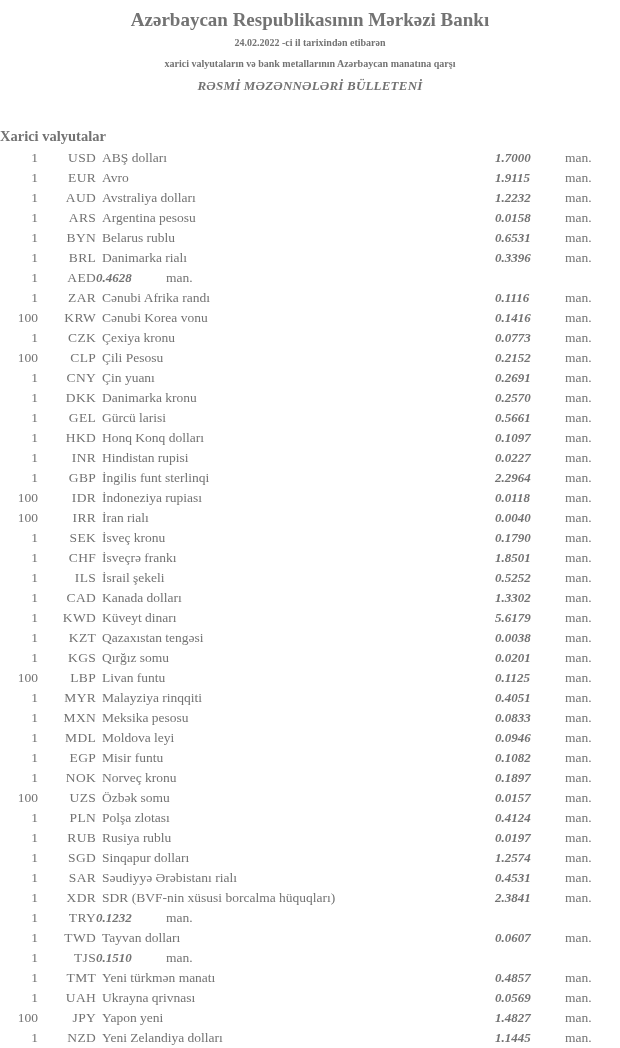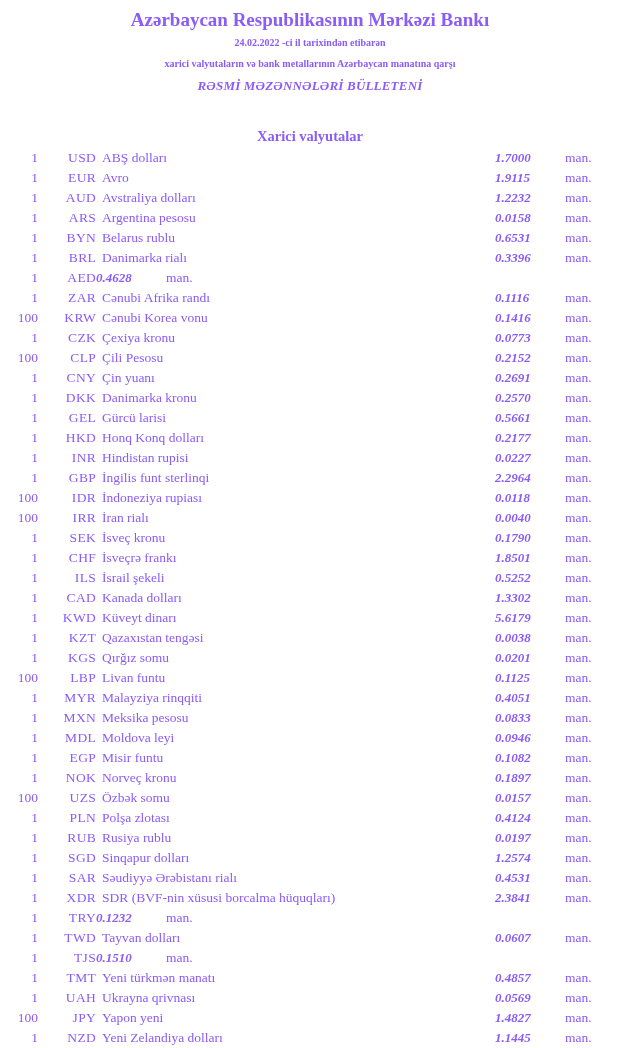--- a/index.html
+++ b/index.html
@@ -2,21 +2,21 @@
 <html><head>
 <meta charset="utf-8">
 <style>
   html, body { margin: 0; padding: 0; background: #e8e8e8; }
   .page {
     position: relative;
     width: 620px;
     height: 1048px;
     margin: 0 auto;
     background: #ffffff;
-    color: #8b5cf6;
+    color: #737373;
     font-family: "Liberation Serif", "DejaVu Serif", serif;
     overflow: hidden;
   }
   .doc-header {
     text-align: center;
     padding-top: 8px;
     font-weight: bold;
   }
   .title-main {
     font-size: 19px;
@@ -28,21 +28,20 @@
     line-height: 21px;
   }
   .title-bulletin {
     font-size: 13px;
     line-height: 23px;
     letter-spacing: 0.2px;
     font-style: italic;
   }
   .section-title {
     margin-top: 30px;
-    text-align: center;
     font-weight: bold;
     font-size: 14.5px;
     line-height: 19px;
   }
   .rates {
     margin-top: 2px;
   }
   .rate-row {
     display: flex;
     align-items: baseline;
@@ -191,21 +190,21 @@
       <span class="qty">1</span>
       <span class="code">GEL</span>
       <span class="name">Gürcü larisi</span>
       <span class="rate">0.5661</span>
       <span class="unit">man.</span>
     </div>
       <div class="rate-row">
       <span class="qty">1</span>
       <span class="code">HKD</span>
       <span class="name">Honq Konq dolları</span>
-      <span class="rate">0.2177</span>
+      <span class="rate">0.1097</span>
       <span class="unit">man.</span>
     </div>
       <div class="rate-row">
       <span class="qty">1</span>
       <span class="code">INR</span>
       <span class="name">Hindistan rupisi</span>
       <span class="rate">0.0227</span>
       <span class="unit">man.</span>
     </div>
       <div class="rate-row">

